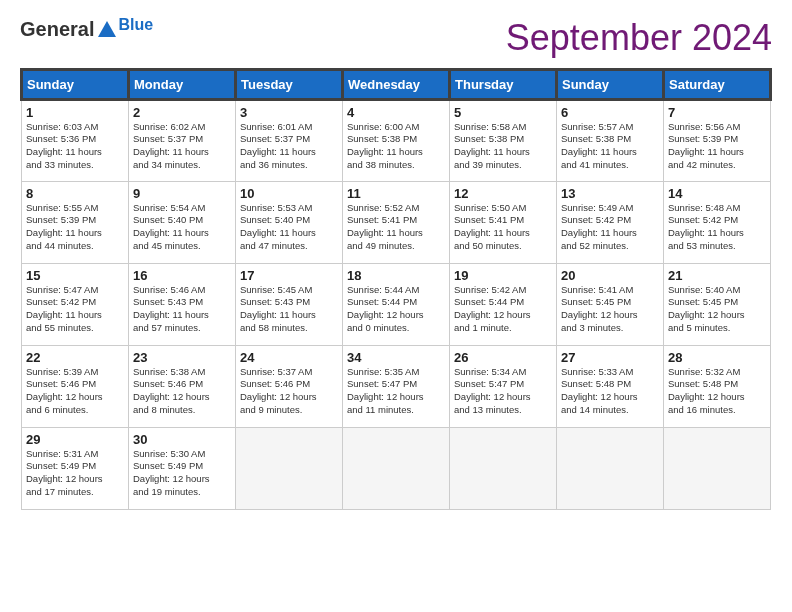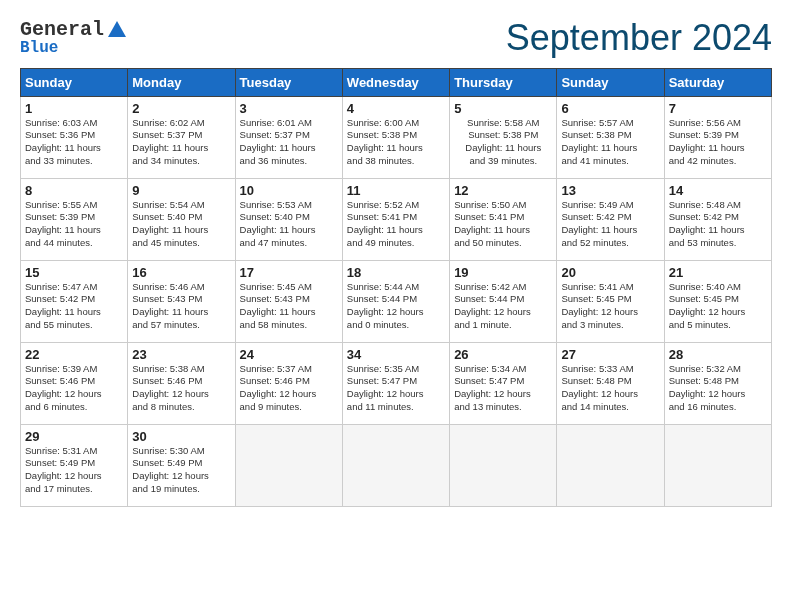--- a/index.html
+++ b/index.html
@@ -17,63 +17,62 @@
       padding: 18px 20px 10px 20px;
     }
     .header {
       display: flex;
       justify-content: space-between;
       align-items: flex-start;
       margin-bottom: 10px;
     }
     .logo {
       display: flex;
-      flex-direction: column;
+      flex-direction: row;
       align-items: flex-start;
-      font-family: Liberation Mono, monospace;
     }
     .logo-text {
       display: flex;
       align-items: center;
       font-size: 20px;
       font-weight: bold;
       color: #333;
     }
     .logo-general { color: #333; }
     .logo-icon {
       width: 22px;
       height: 22px;
       margin-left: 2px;
     }
     .title-block {
       text-align: right;
     }
     .month-title {
       font-size: 36px;
       font-weight: normal;
-      color: #0c4a6e;
+      color: #701a75;
       line-height: 1.1;
     }
     .location {
       font-size: 15px;
       color: #444;
     }
     .calendar {
       width: 100%;
       border-collapse: collapse;
       border: 1px solid #ccc;
     }
     .calendar thead tr th {
       background: #1a6cc4;
       color: #fff;
       font-size: 13px;
       font-weight: bold;
       padding: 6px 4px;
       text-align: left;
-      border: 1px solid #404040;
+      border: 3px solid #404040;
     }
     .calendar tbody tr td {
       width: calc(100% / 7);
       vertical-align: top;
       padding: 4px 4px 4px 4px;
       font-size: 10px;
       color: #333;
       border: 1px solid #ccc;
       background: #fff;
       height: 82px;
@@ -150,21 +149,21 @@
           </td>
           <td>
             <span class="day-num">4</span>
             <div class="day-info" style="white-space: pre-line;">Sunrise: 6:00 AM
 Sunset: 5:38 PM
 Daylight: 11 hours
 and 38 minutes.</div>
           </td>
           <td>
             <span class="day-num">5</span>
-            <div class="day-info" style="white-space: pre-line; text-align: center;">Sunrise: 5:58 AM
+            <div class="day-info" style="white-space: pre-line;">Sunrise: 5:58 AM
 Sunset: 5:38 PM
 Daylight: 11 hours
 and 39 minutes.</div>
           </td>
           <td>
             <span class="day-num">6</span>
             <div class="day-info" style="white-space: pre-line;">Sunrise: 5:57 AM
 Sunset: 5:38 PM
 Daylight: 11 hours
 and 41 minutes.</div>

